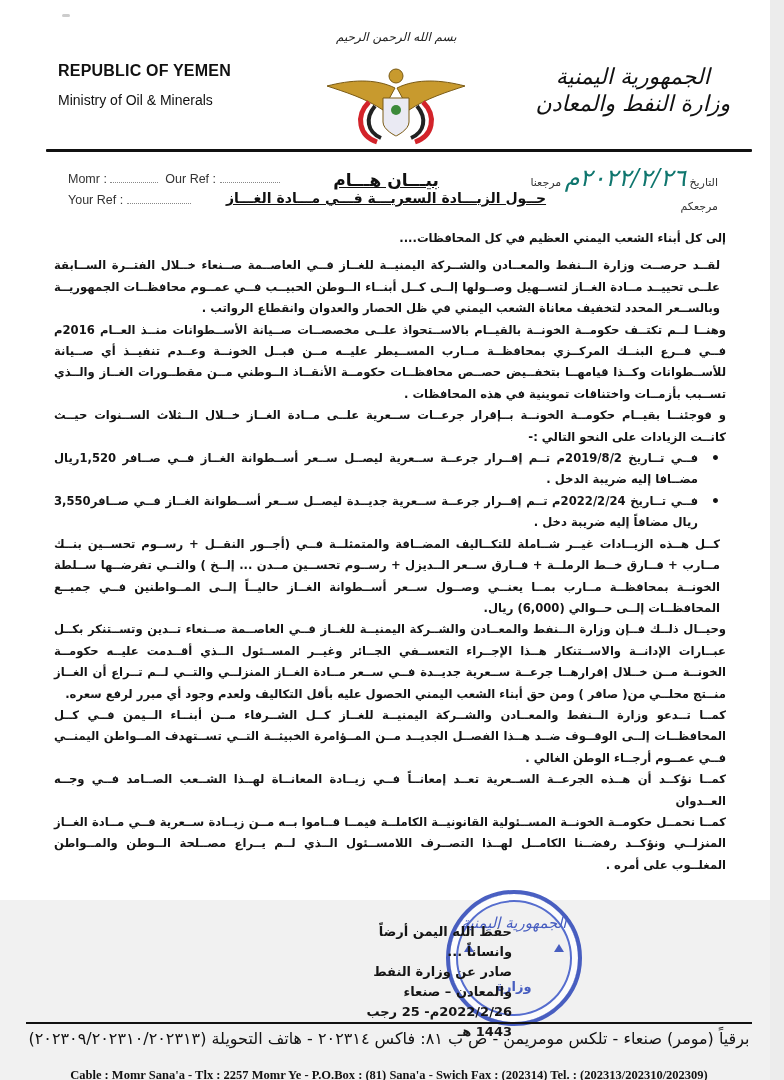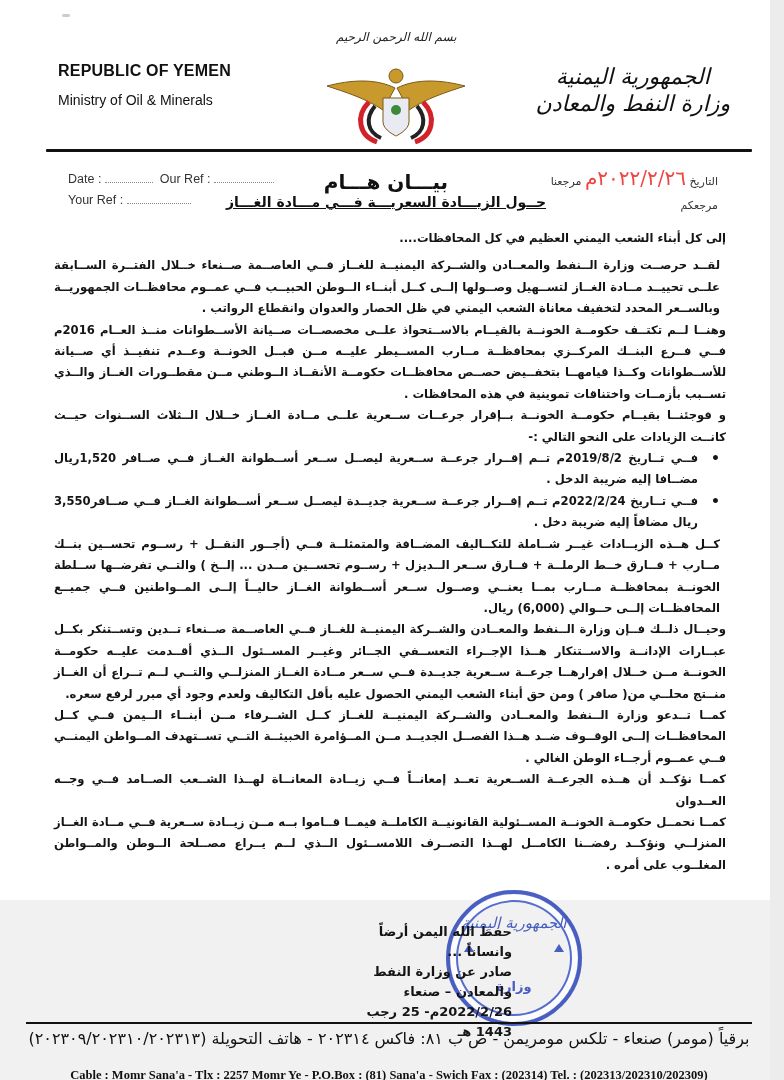--- a/index.html
+++ b/index.html
@@ -24,25 +24,25 @@
 
   .emblem { position: absolute; left: 325px; top: 58px; width: 142px; height: 90px; }
 
   .rule-top { position: absolute; left: 46px; right: 18px; top: 149px; height: 3px; background: #111; border-radius: 1px; }
 
   .meta-left { position: absolute; left: 68px; top: 169px; font-family: "Liberation Sans", sans-serif;
     font-size: 12.5px; color: #333; line-height: 21px; }
   .dots { display: inline-block; border-bottom: 1px dotted #888; vertical-align: baseline; height: 10px; }
   .meta-right { position: absolute; right: 52px; top: 166px; direction: rtl; font-family: "DejaVu Sans", sans-serif;
     font-size: 11px; color: #333; line-height: 24px; text-align: right; }
-  .meta-right .date-hand { font-family: "DejaVu Serif", serif; font-size: 20px; color: #ef4444; }
+  .meta-right .date-hand { font-family: "DejaVu Serif", serif; font-style: italic; font-size: 24px; color: #0f766e; }
 
   .title-block { position: absolute; left: 190px; width: 392px; top: 170px; text-align: center; direction: rtl;
     font-family: "DejaVu Sans", sans-serif; font-weight: bold; color: #111; }
-  .title-block .t1 { font-size: 20px; }
+  .title-block .t1 { font-size: 17px; text-decoration: underline; }
   .title-block .t2 { font-size: 14px; text-decoration: underline; }
 
   .body { position: absolute; left: 54px; right: 44px; top: 228px; direction: rtl; text-align: justify;
     font-family: "DejaVu Sans", sans-serif; font-weight: bold; font-size: 11.6px; line-height: 21.4px; color: #151515; }
   .body p { margin: 0; }
   .body .greet { margin-bottom: 6px; }
   .body ul { margin: 0; padding: 0 28px 0 0; list-style: none; }
   .body li { position: relative; margin: 0; }
   .body li::before { content: "•"; position: absolute; right: -22px; top: 0; font-size: 14px; }
   .body .indent { padding-right: 6px; }
@@ -93,21 +93,21 @@
 
   <div class="ar-head">
     <div class="rep">الجمهورية اليمنية</div>
     <div class="min">وزارة النفط والمعادن</div>
   </div>
 
   <div class="rule-top"></div>
 
   <div class="meta-left">
     <div>
-      <span>Date :</span>
+      <span>Momr :</span>
       <span class="dots" style="width:48px"></span>
       &nbsp;<span>Our Ref :</span>
       <span class="dots" style="width:60px"></span>
     </div>
     <div>
       <span>Your Ref :</span>
       <span class="dots" style="width:64px"></span>
     </div>
   </div>
 

